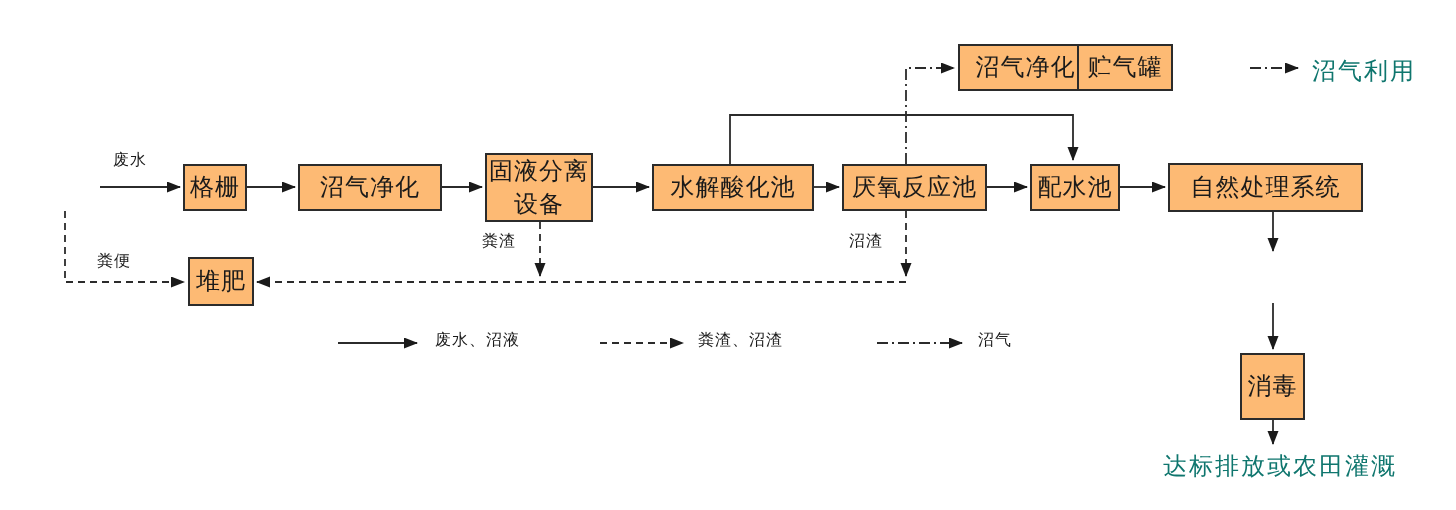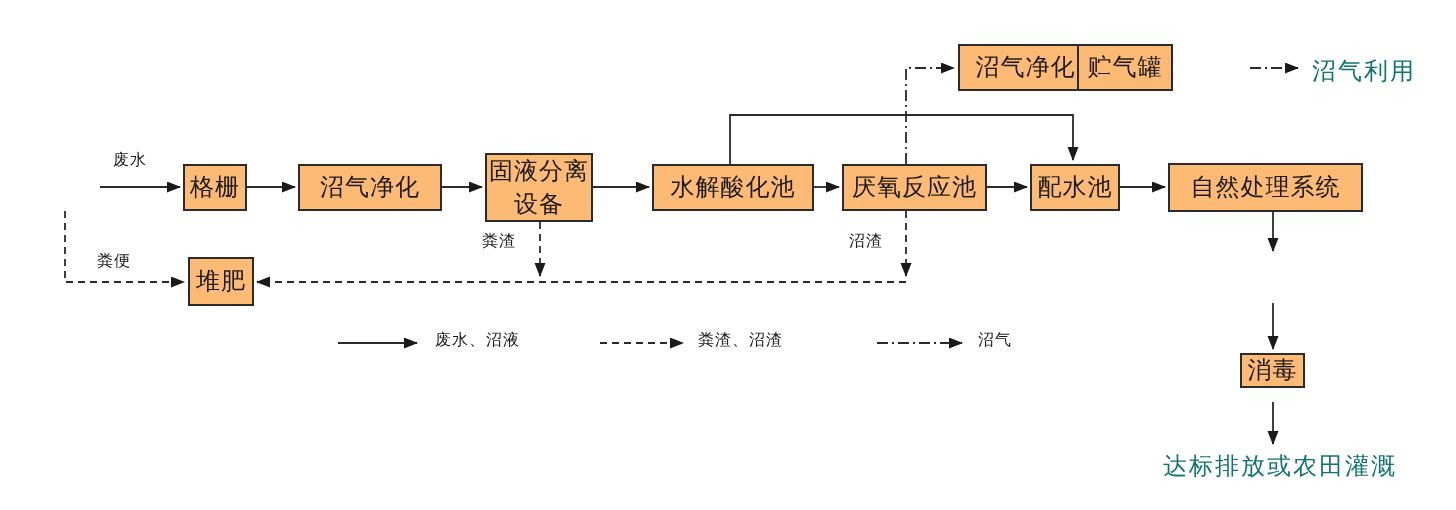--- a/index.html
+++ b/index.html
@@ -110,21 +110,21 @@
   <div class="node" style="left:958px;top:44px;width:135px;height:47px">
     <span>沼气净化</span>
   </div>
   <div class="node" style="left:1077px;top:44px;width:96px;height:47px">
     <span>贮气罐</span>
   </div>
 
   <div class="node" style="left:188px;top:257px;width:66px;height:49px">
     <span>堆肥</span>
   </div>
-  <div class="node" style="left:1240px;top:353px;width:65px;height:35px">
+  <div class="node" style="left:1240px;top:353px;width:65px;height:67px">
     <span>消毒</span>
   </div>
 
   <span class="flabel" style="left:113px;top:150px">废水</span>
   <span class="flabel" style="left:97px;top:251px">粪便</span>
   <span class="flabel" style="left:482px;top:231px">粪渣</span>
   <span class="flabel" style="left:849px;top:231px">沼渣</span>
 
   <span class="terminal" style="left:1312px;top:55px">沼气利用</span>
   <span class="terminal" style="left:1163px;top:450px">达标排放或农田灌溉</span>

